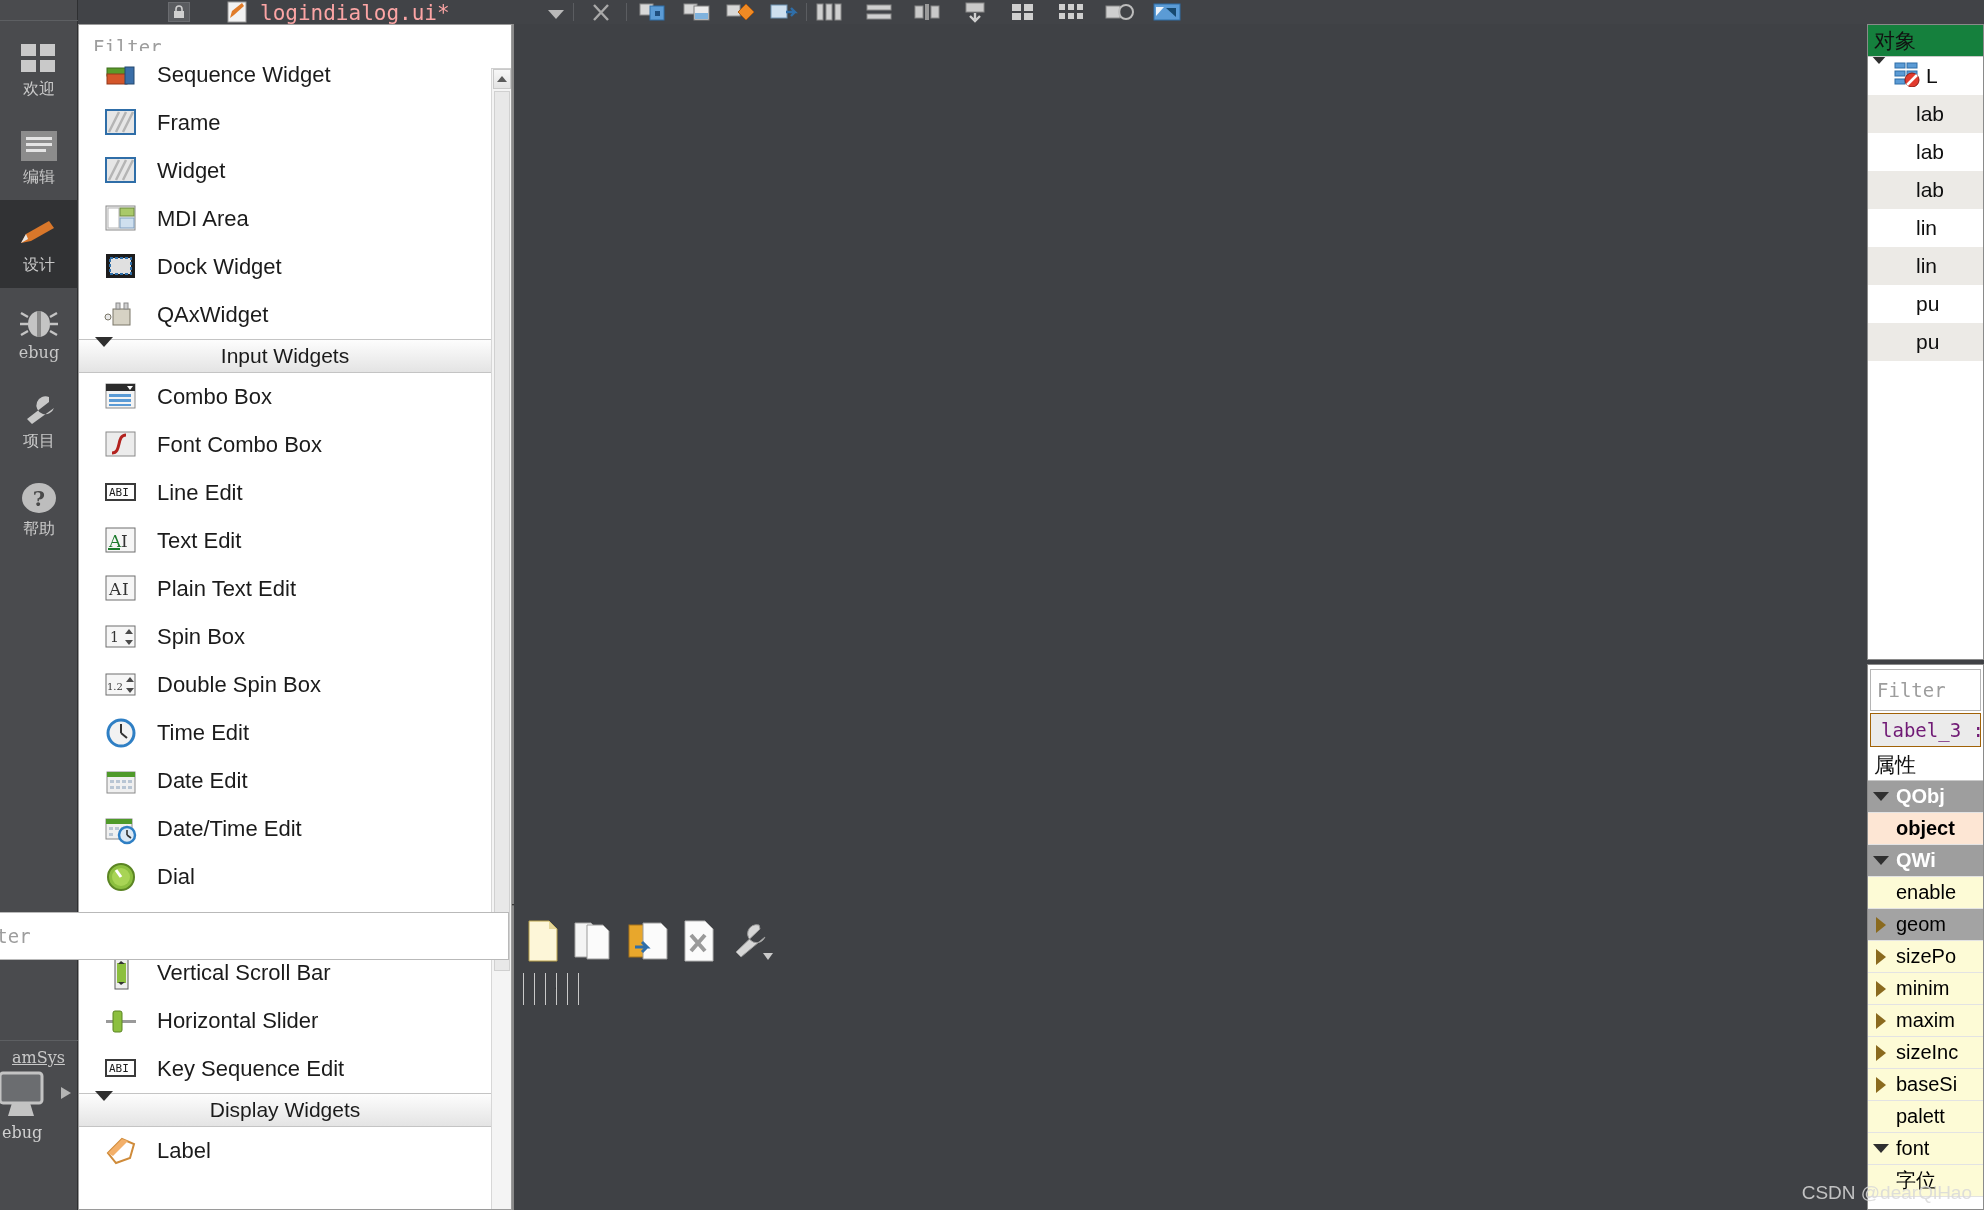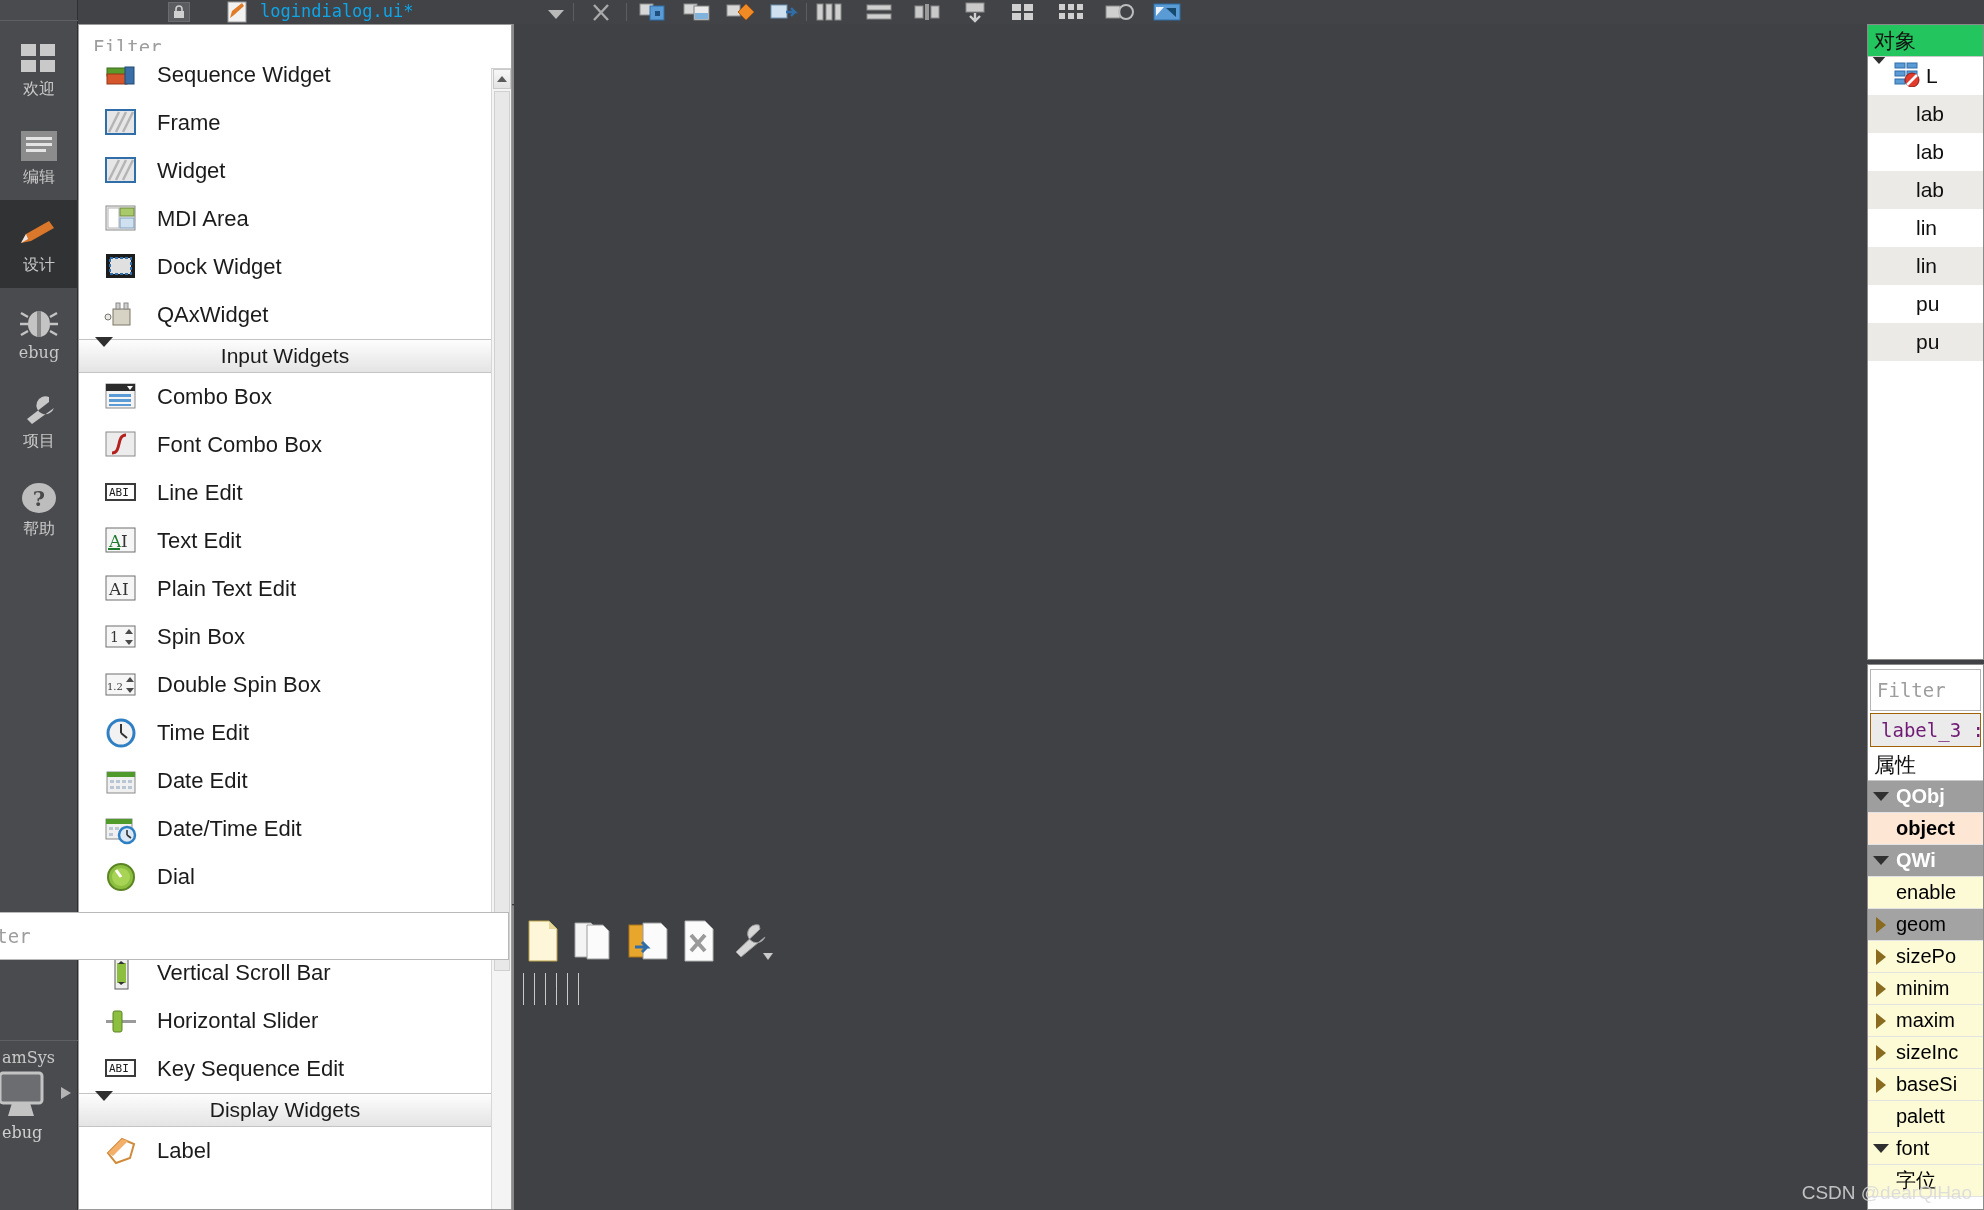--- a/index.html
+++ b/index.html
@@ -21,29 +21,29 @@
     width: 78px; height: 88px; display: flex; flex-direction: column;
     align-items: center; justify-content: center; color: #c8c8c8;
     font-size: 15px; font-family: "DejaVu Serif", serif; cursor: pointer;
   }
   .mode-item.active { background: #313234; }
   .mode-ico { width: 42px; height: 40px; display: flex; align-items: center; justify-content: center; margin-bottom: 2px; }
   .mode-label { font-size: 16px; line-height: 18px; white-space: nowrap; overflow: hidden; }
   .modebar-top-sep { position:absolute; left:0; top:20px; width:78px; height:1px; background:#5d5f62; }
   .modebar-bot-sep { position:absolute; left:0; top:1040px; width:78px; height:1px; background:#5d5f62; }
   .run-block { position:absolute; left:0; top:1048px; width:78px; }
-  .run-proj { color:#c9c9c9; font-size:16px; font-family:"DejaVu Serif",serif; padding-left:2px; white-space:nowrap; overflow:hidden; }
+  .run-proj { color:#c9c9c9; font-size:16px; font-family:"DejaVu Serif",serif; padding-left:12px; white-space:nowrap; overflow:hidden;text-decoration:underline; }
   .run-row { display:flex; align-items:center; }
   .run-dbg { color:#d0d0d0; font-size:16px; font-family:"DejaVu Serif",serif; padding-left:2px; white-space:nowrap; overflow:hidden; }
 
   
   .topbar { position: absolute; left: 78px; top: 0; right: 0; height: 24px; background: #414347; }
   .tb-lock { position:absolute; left: 90px; top: 2px; width: 22px; height: 20px; background:#5a5c60; border:1px solid #6a6c70; display:flex; align-items:center; justify-content:center;}
   .tb-fileico { position: absolute; left: 145px; top: 0px; width: 28px; height: 24px; }
-  .tb-title { position: absolute; left: 182px; top: 1px; color: #0ea5e9; font-family: "DejaVu Sans Mono", monospace; font-size: 17px; white-space: nowrap;}
+  .tb-title { position: absolute; left: 182px; top: 1px; color: #fca5a5; font-family: "DejaVu Sans Mono", monospace; font-size: 21px; white-space: nowrap;}
   .tb-chev { position:absolute; left: 468px; top: 6px; }
   .tb-sep { position:absolute; top:3px; width:1px; height:18px; background:#5b5d61; }
   .tb-close { position:absolute; left: 512px; top: 2px; }
   .tb-ico { position:absolute; top:1px; width:30px; height:22px; display:flex; align-items:center; justify-content:center; }
 
   
   .widgetbox { position: absolute; left: 78px; top: 24px; width: 434px; height: 1186px; background:#ffffff; border:1px solid #9a9a9a; }
   .wb-filter { position:absolute; left:0; top:0; width:432px; height:44px; background:#fff; border-bottom:1px solid #d0d0d0; display:flex; align-items:center; }
   .wb-filter span { color:#9d9d9d; font-family:"DejaVu Sans Mono", monospace; font-size:19px; padding-left:14px; }
   .wb-list { position:absolute; left:0; top:44px; width:412px; height:1140px; overflow:hidden; background:#fff;}
@@ -72,21 +72,21 @@
   .ap-toolbar { position:absolute; left:0; top:6px; height:58px; width:100%; display:flex; align-items:center; }
   .ap-btn { width:54px; height:50px; margin-left:12px; display:flex; align-items:center; justify-content:center; cursor:pointer;}
   .ap-filter { position:absolute; right:4px; top:6px; width:560px; height:48px; background:#fff; border:1px solid #b9b9b9; display:flex; align-items:center;}
   .ap-filter span { color:#9d9d9d; font-family:"DejaVu Sans Mono", monospace; font-size:19px; padding-left:12px;}
   .ap-header { position:absolute; left:0; top:66px; width:100%; height:34px; display:flex; background:linear-gradient(to bottom,#fbfbfb,#e9e9e9); border-top:1px solid #bdbdbd; border-bottom:1px solid #bdbdbd;}
   .ap-th { font-size:20px; color:#111; padding-left:10px; line-height:33px; border-right:1px solid #c9c9c9; overflow:hidden; white-space:nowrap; }
   .ap-body { position:absolute; left:0; top:100px; width:100%; bottom:0; background:#ffffff;}
 
   
   .objpanel { position:absolute; right:0; top:24px; width:117px; height:636px; background:#fff; border:1px solid #8a8a8a;}
-  .obj-title { height:32px; font-size:21px; color:#111; padding-left:6px; line-height:31px; background:#22c55e; border-bottom:1px solid #c9c9c9; white-space:nowrap;}
+  .obj-title { height:32px; font-size:21px; color:#111; padding-left:6px; line-height:31px; background:#15803d; border-bottom:1px solid #c9c9c9; white-space:nowrap;}
   .obj-row { height:38px; display:flex; align-items:center; padding-left:6px; font-size:21px; color:#0f0f0f; white-space:nowrap; overflow:hidden; cursor:pointer;}
   .obj-row.alt { background:#eceae6; }
   .obj-row.root { padding-left:2px; }
   .obj-indent { padding-left:42px; }
 
   .proppanel { position:absolute; right:0; top:664px; width:117px; bottom:0; background:#fff; border:1px solid #8a8a8a;}
   .pp-filter { height:42px; border:1px solid #b5b5b5; margin:4px 2px 0 2px; display:flex; align-items:center; background:#fff;}
   .pp-filter span { color:#9d9d9d; font-family:"DejaVu Sans Mono", monospace; font-size:19px; padding-left:6px;}
   .pp-obj { height:34px; background:#ebebeb; border:1px solid #a16207; margin:2px; font-family:"DejaVu Sans Mono", monospace; font-size:19px; color:#701a75; padding-left:10px; line-height:32px; white-space:nowrap; overflow:hidden;}
   .pp-title { height:32px; font-size:21px; color:#111; padding-left:6px; line-height:31px; border-bottom:1px solid #c9c9c9;}

